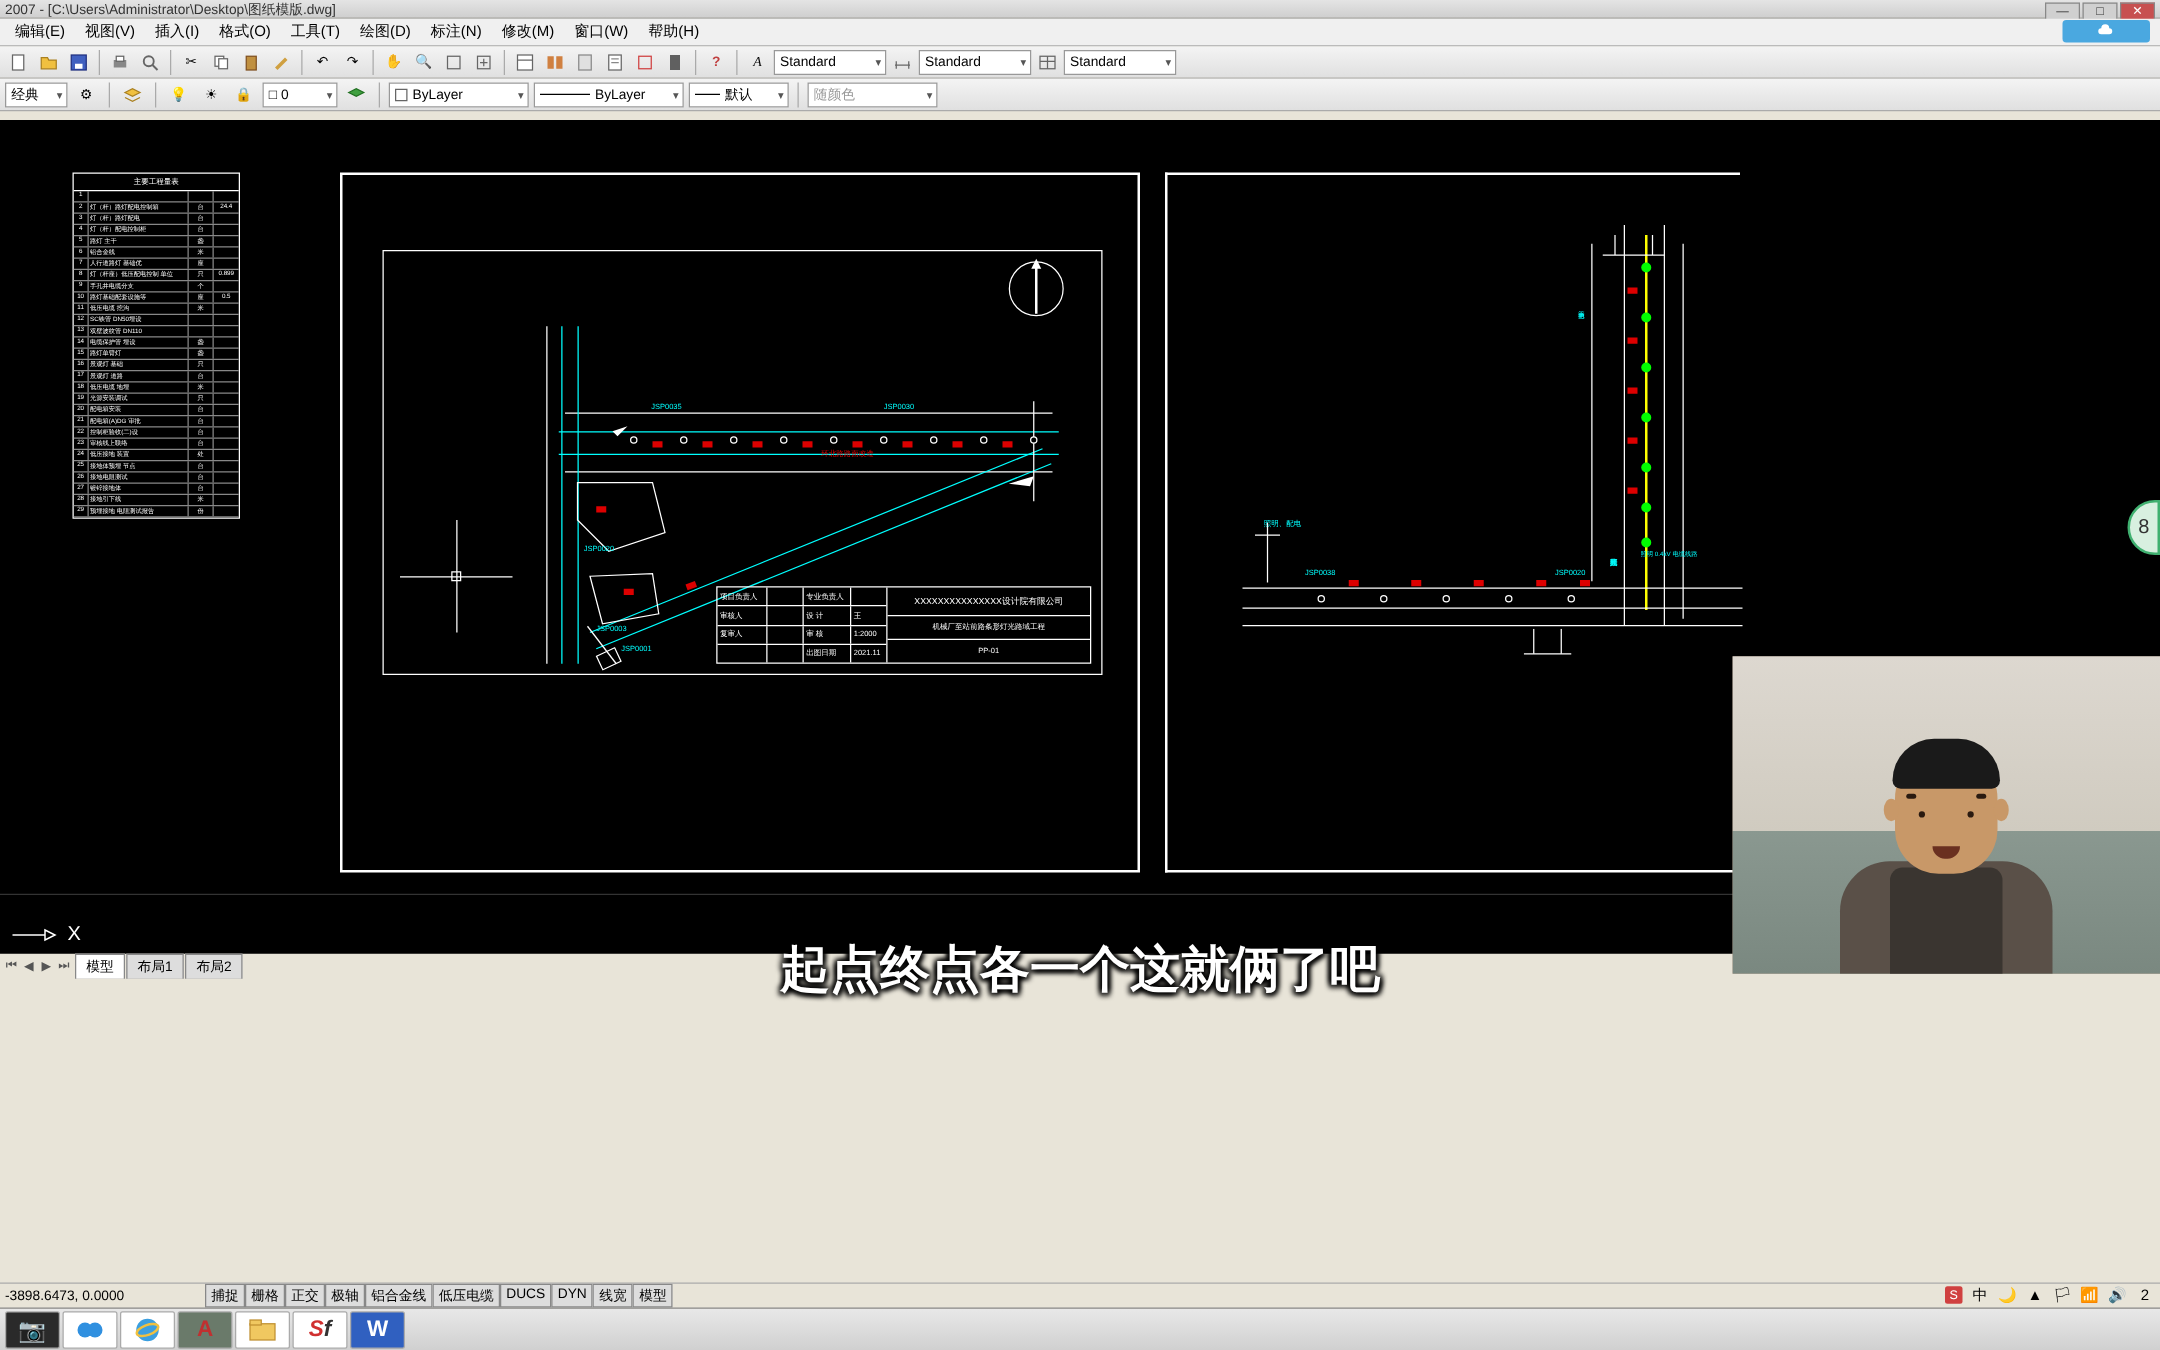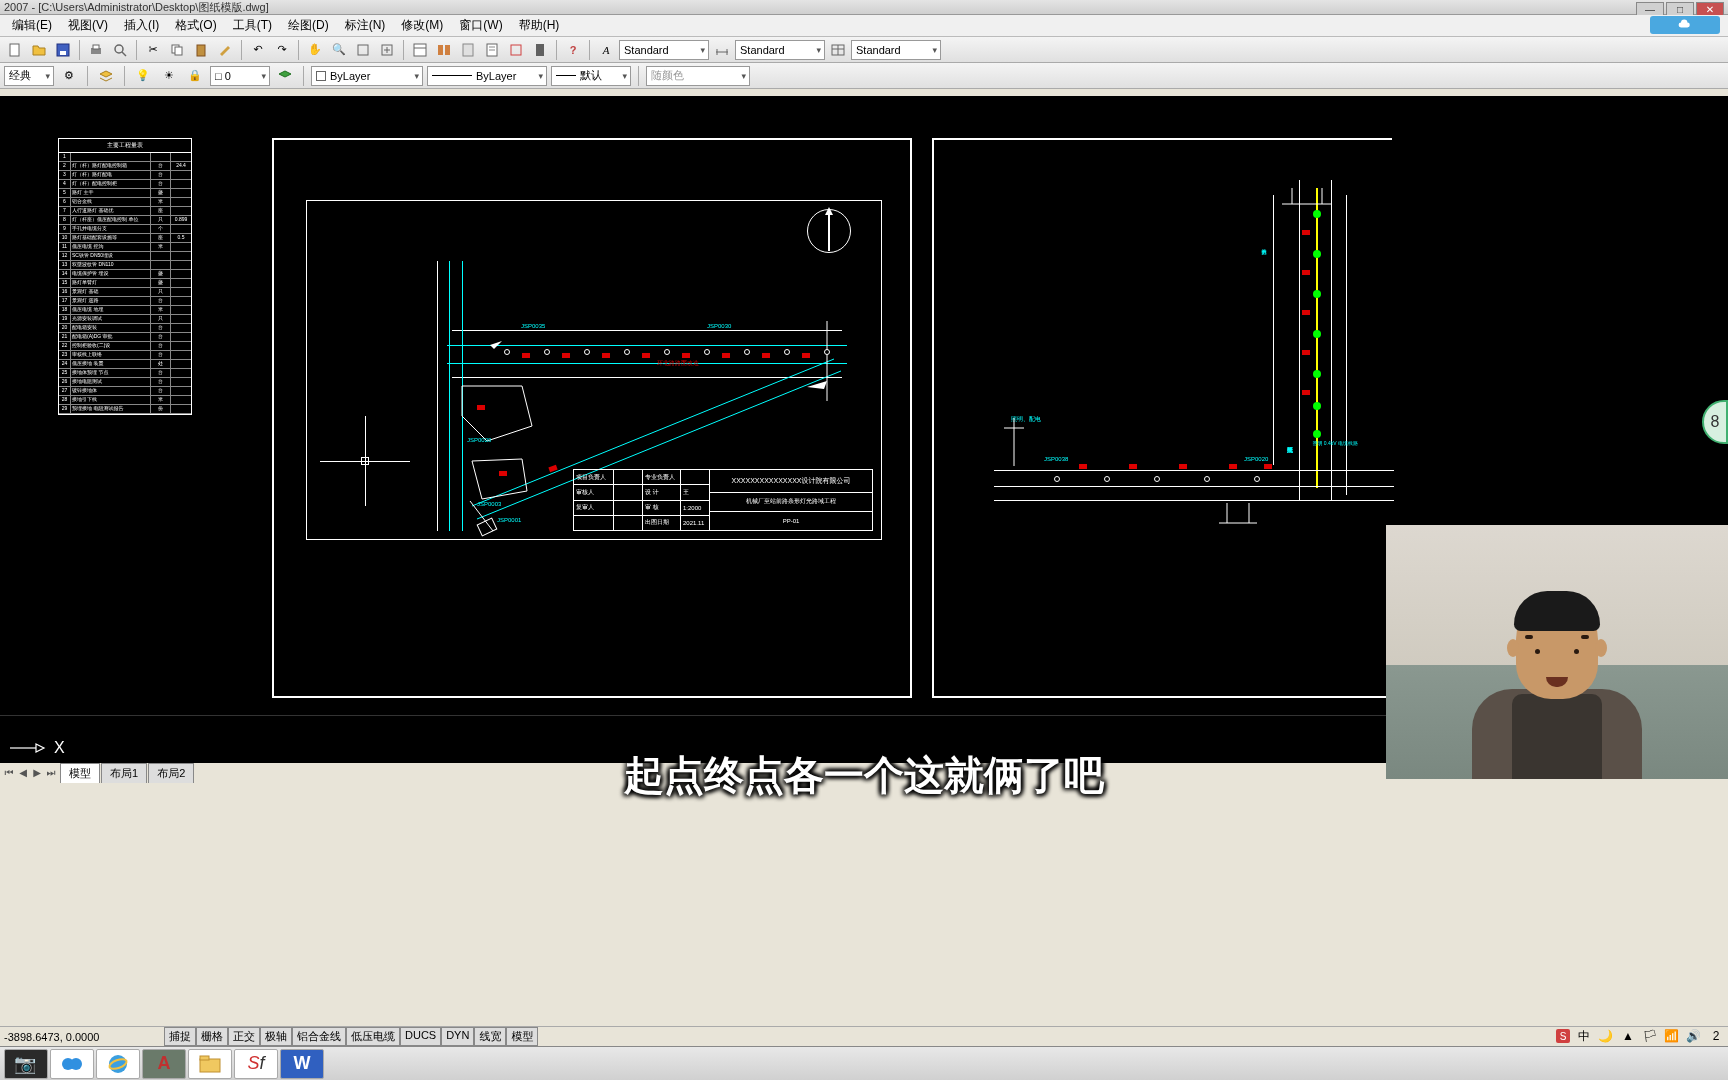--- a/index.html
+++ b/index.html
@@ -710,18 +710,18 @@
   <div class="task-btn" style="background:#6a7a6a;">
       <span style="color:#c03030;font-weight:bold;font-size:18px;">A</span>
     </div>
   <div class="task-btn">
       <svg width="22" height="18" viewBox="0 0 22 18">
         <rect x="1" y="4" width="20" height="13" fill="#f0c860" stroke="#c09030"></rect>
         <rect x="1" y="1" width="9" height="4" fill="#f0c860" stroke="#c09030"></rect>
       </svg>
     </div>
   <div class="task-btn">
-      <span style="font-style:italic;font-weight:normal;"><span style="color:#d03030;">S</span><span style="color:#333;">f</span></span>
+      <span style="font-style:italic;font-weight:bold;"><span style="color:#d03030;">S</span><span style="color:#333;">f</span></span>
     </div>
   <div class="task-btn" style="background:#3060c0;">
       <span style="color:#fff;font-weight:bold;">W</span>
     </div>
 </div>
 
 </body></html>

